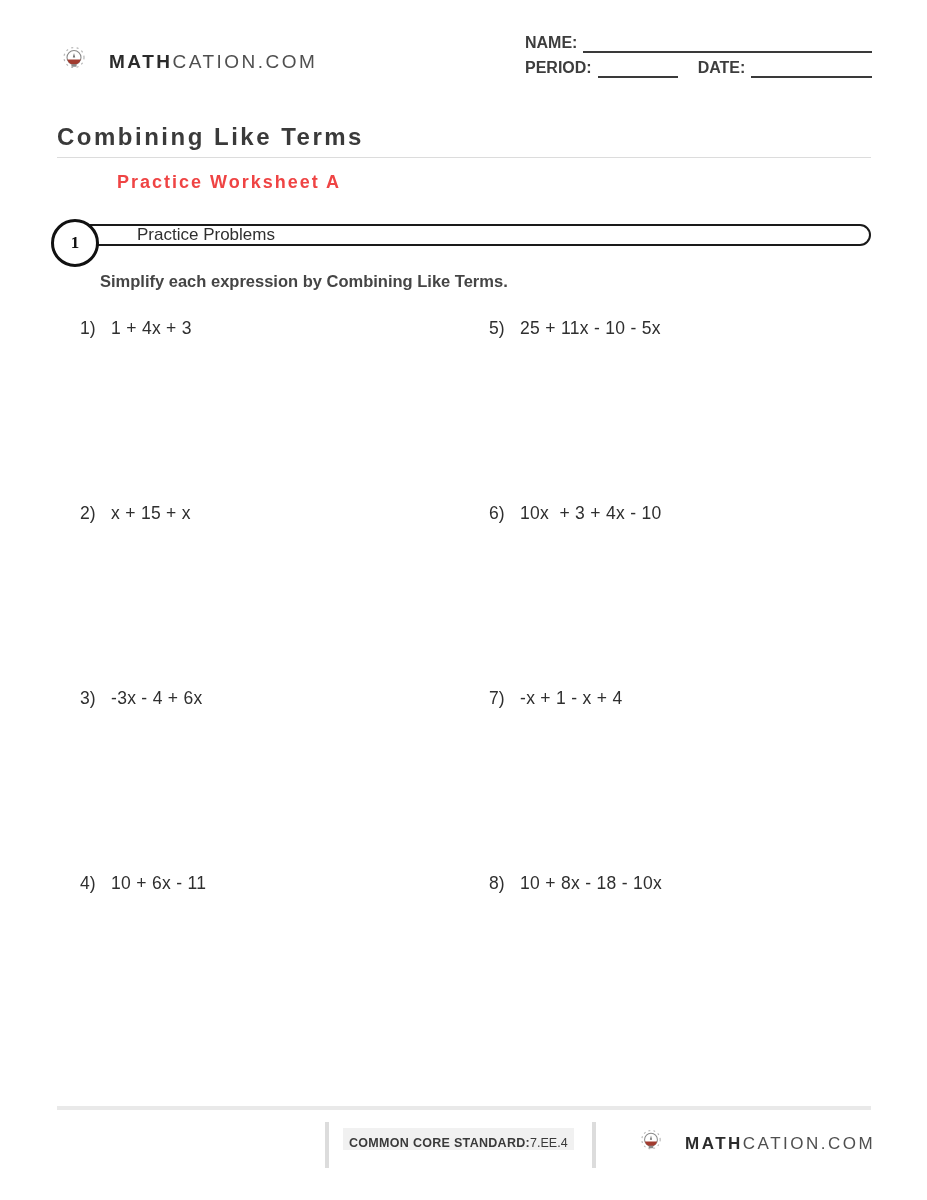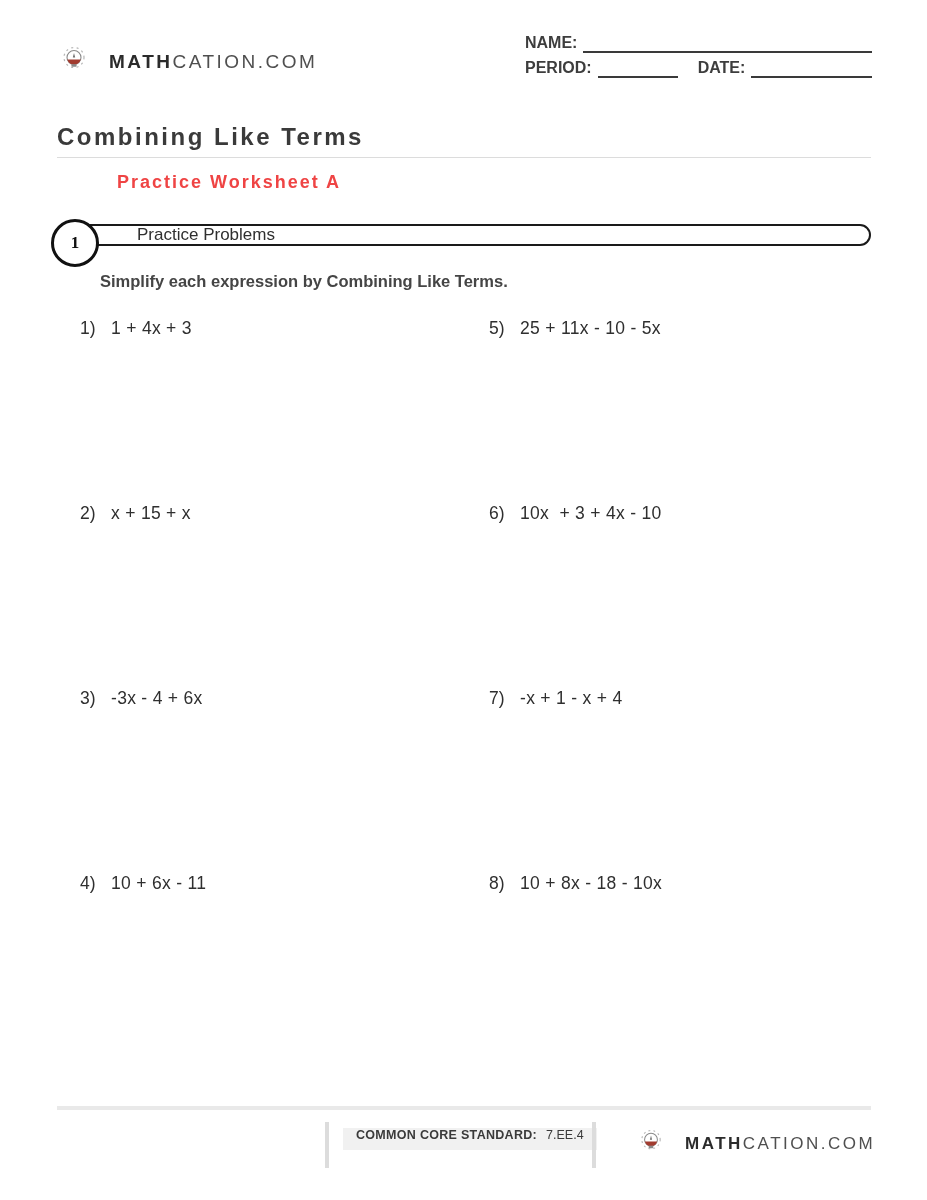--- a/index.html
+++ b/index.html
@@ -61,24 +61,24 @@
   .prob-expr { margin-left: 9px; white-space: pre; letter-spacing: 0.3px; }
 
   
   .footer-rule { position: absolute; left: 57px; top: 1106px; width: 814px; height: 4px; background: #e9e9e9; }
   .copyright { position: absolute; left: 57px; top: 1124px; font-size: 13px; line-height: 1.6; color: #4a4a4a; }
   .v-div { position: absolute; top: 1122px; width: 4px; height: 46px; background: #dcdcdc; }
   .v-div-1 { left: 325px; }
   .v-div-2 { left: 592px; }
   .standard-badge {
     position: absolute; left: 343px; top: 1128px; height: 22px;
-    background: #f1f1f1; display: flex; align-items: flex-start; padding: 0 13px;
+    background: #f1f1f1; display: flex; align-items: flex-end; padding: 0 6px;
   }
   .standard-label { font-size: 12.5px; font-weight: bold; letter-spacing: 0.3px; color: #3a3a3a; }
-  .standard-value { font-size: 12.5px; color: #3a3a3a; margin-left: 9px; }
+  .standard-value { font-size: 12.5px; color: #3a3a3a; }
   .footer-logo { position: absolute; left: 640px; top: 1129px; }
 </style>
 </head>
 <body>
 
 <div class="page">
 
   <div class="logo header-logo">
     <span class="icon">
       <svg class="bulb-svg" width="24" height="27" viewBox="0 0 24 27">

